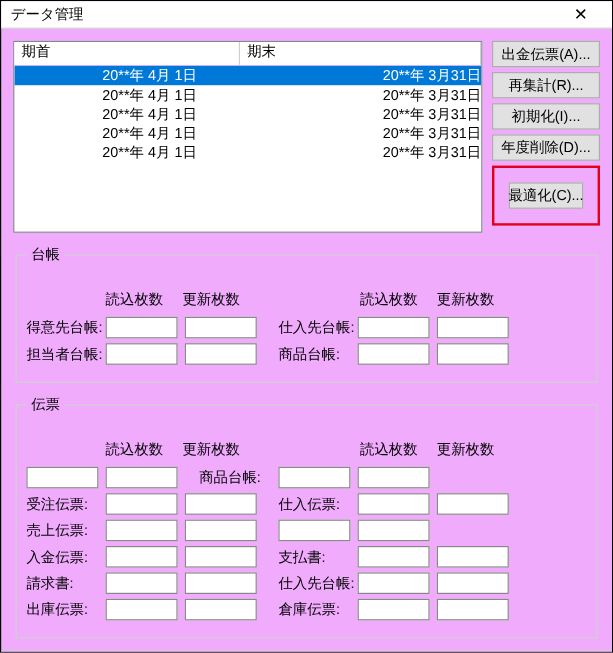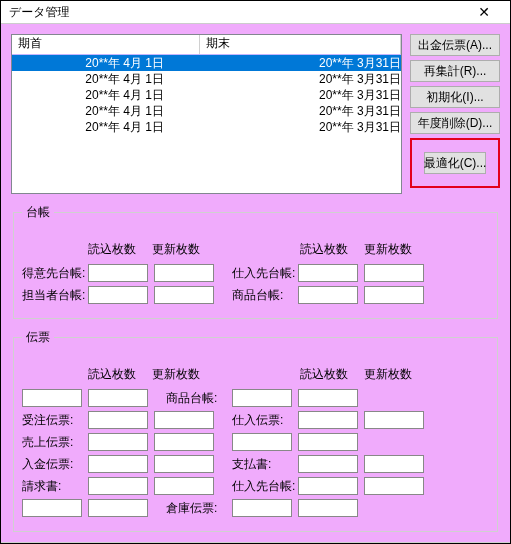--- a/index.html
+++ b/index.html
@@ -178,20 +178,21 @@
           <div class="grow">
             <span class="lbl">請求書:</span>
             <span class="txt"></span>
             <span class="txt"></span>
             <span class="gap"></span>
             <span class="lbl2">仕入先台帳:</span>
             <span class="txt"></span>
             <span class="txt"></span>
           </div>
           <div class="grow">
+            <span class="lbl">出庫伝票:</span>
             <span class="txt"></span>
             <span class="txt"></span>
             <span class="gap"></span>
             <span class="lbl2">倉庫伝票:</span>
             <span class="txt"></span>
             <span class="txt"></span>
           </div>
         </div>
     </fieldset>
 

